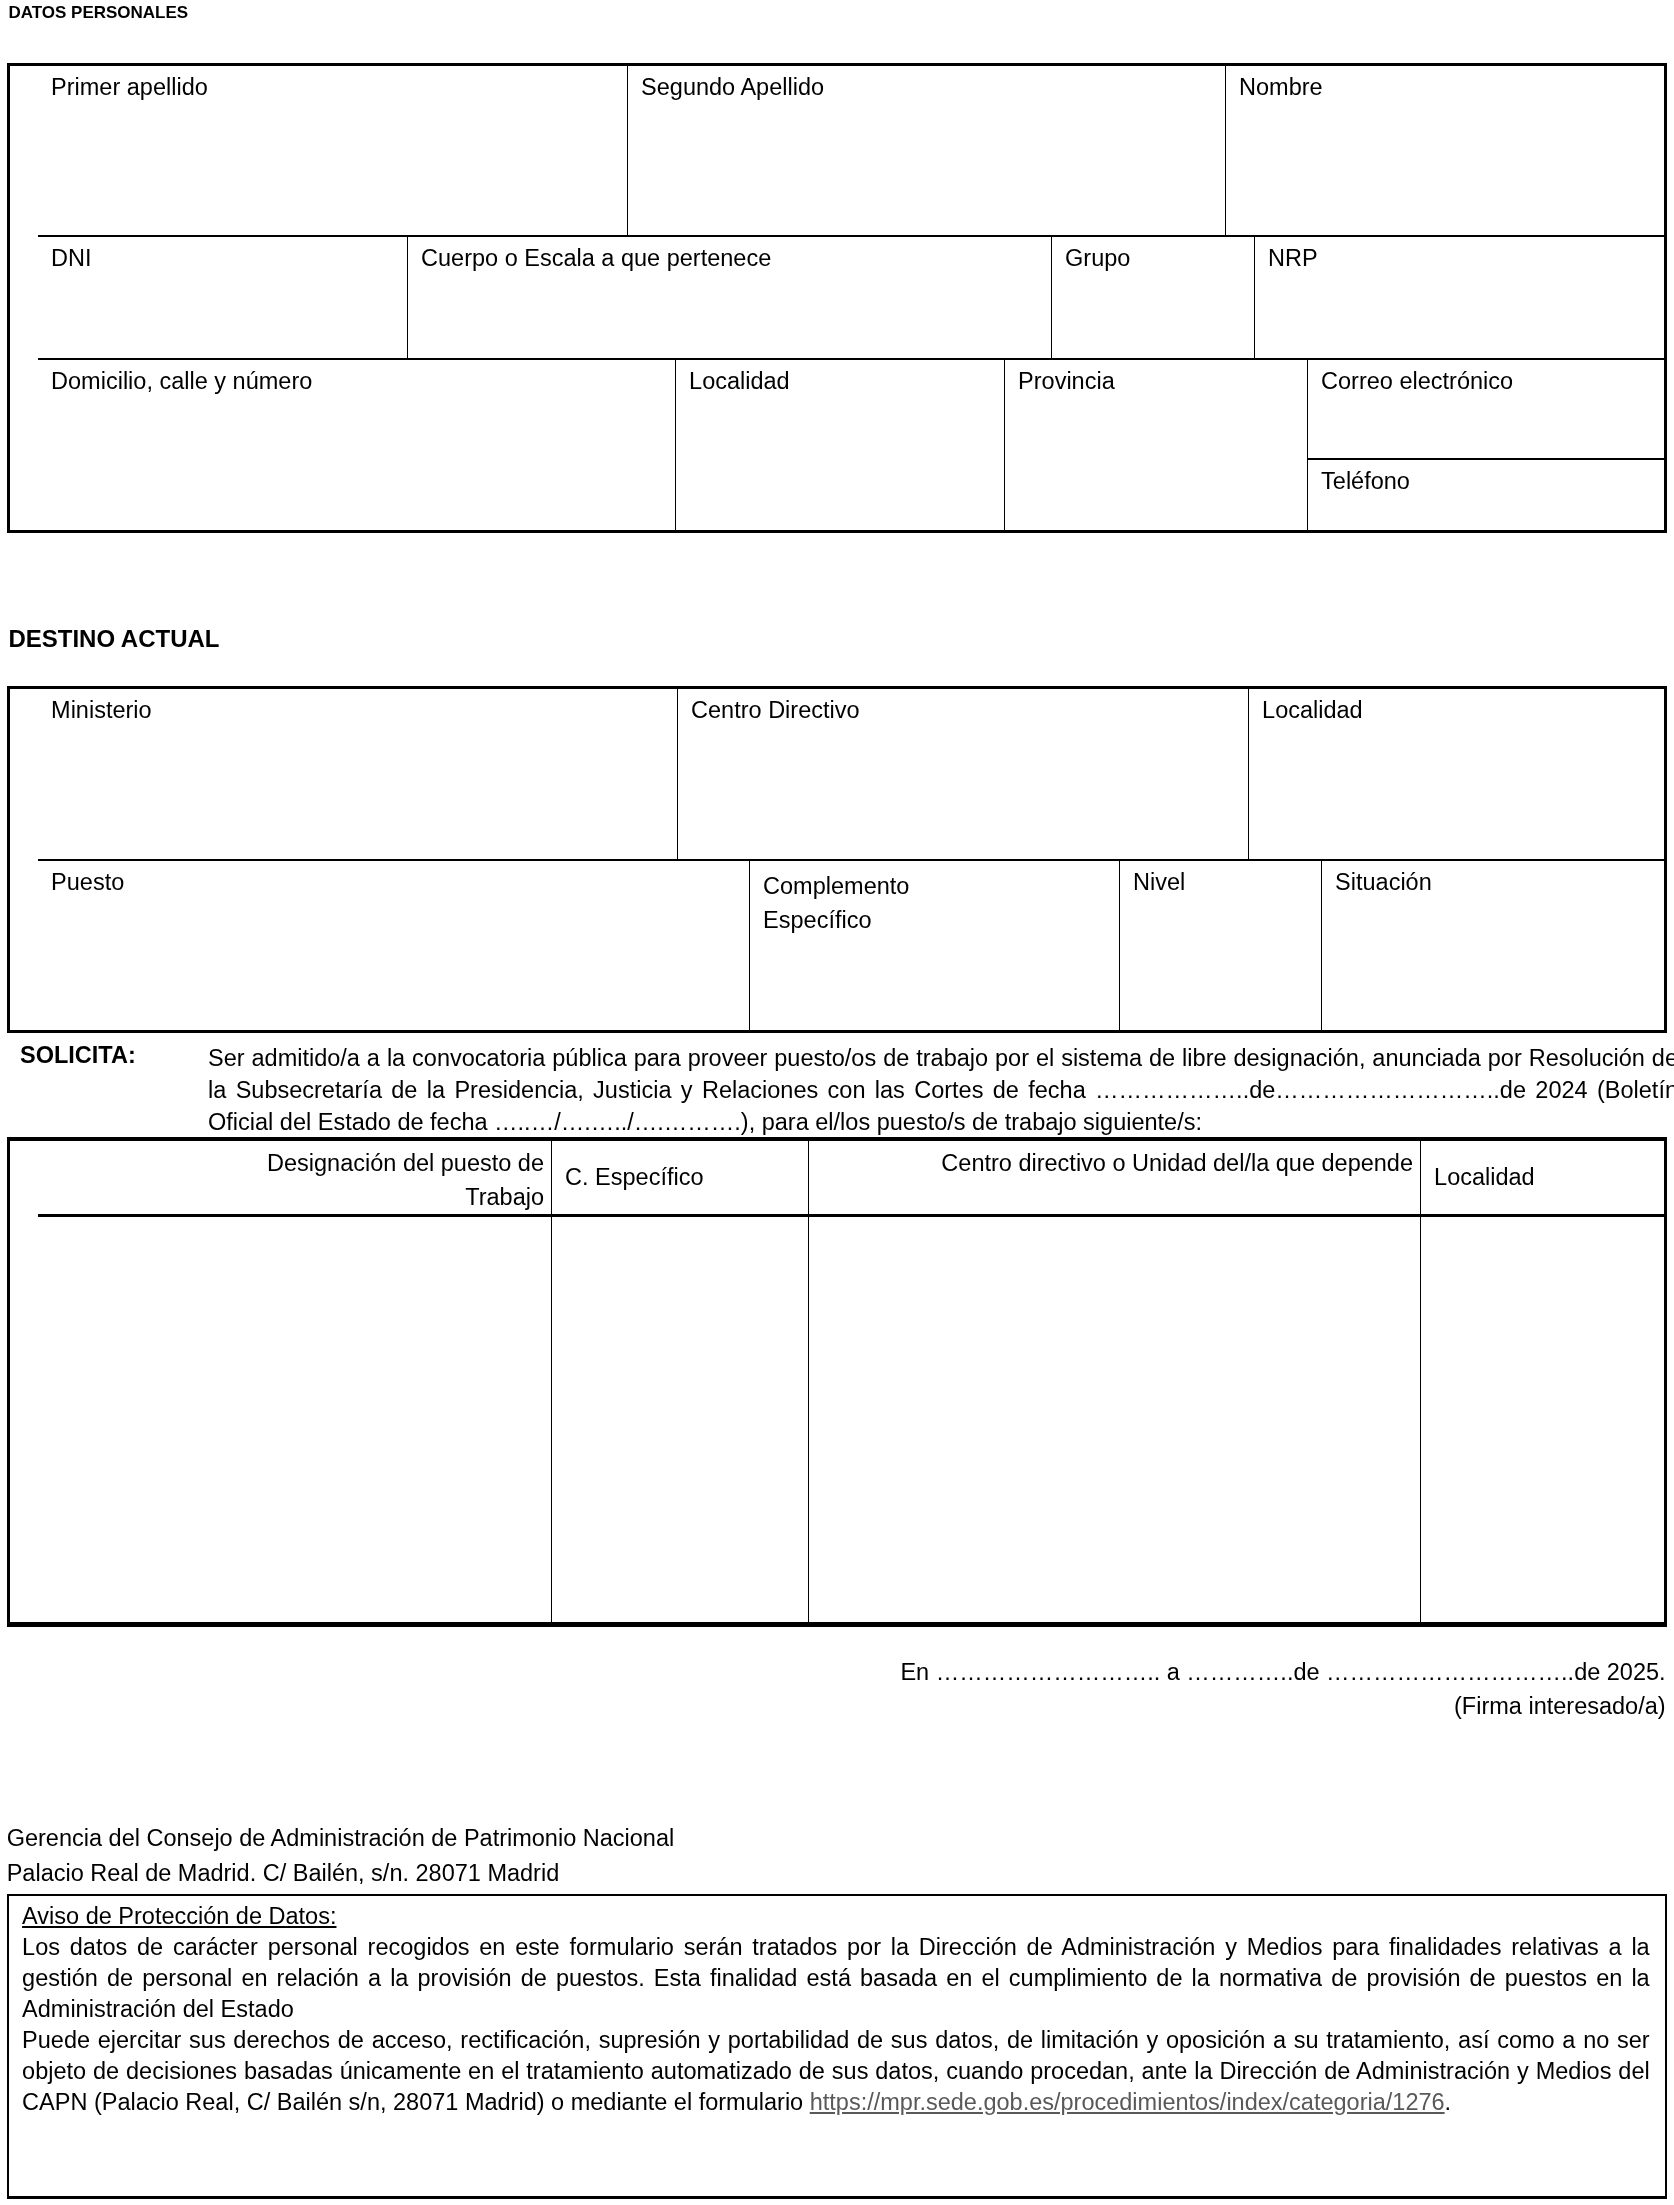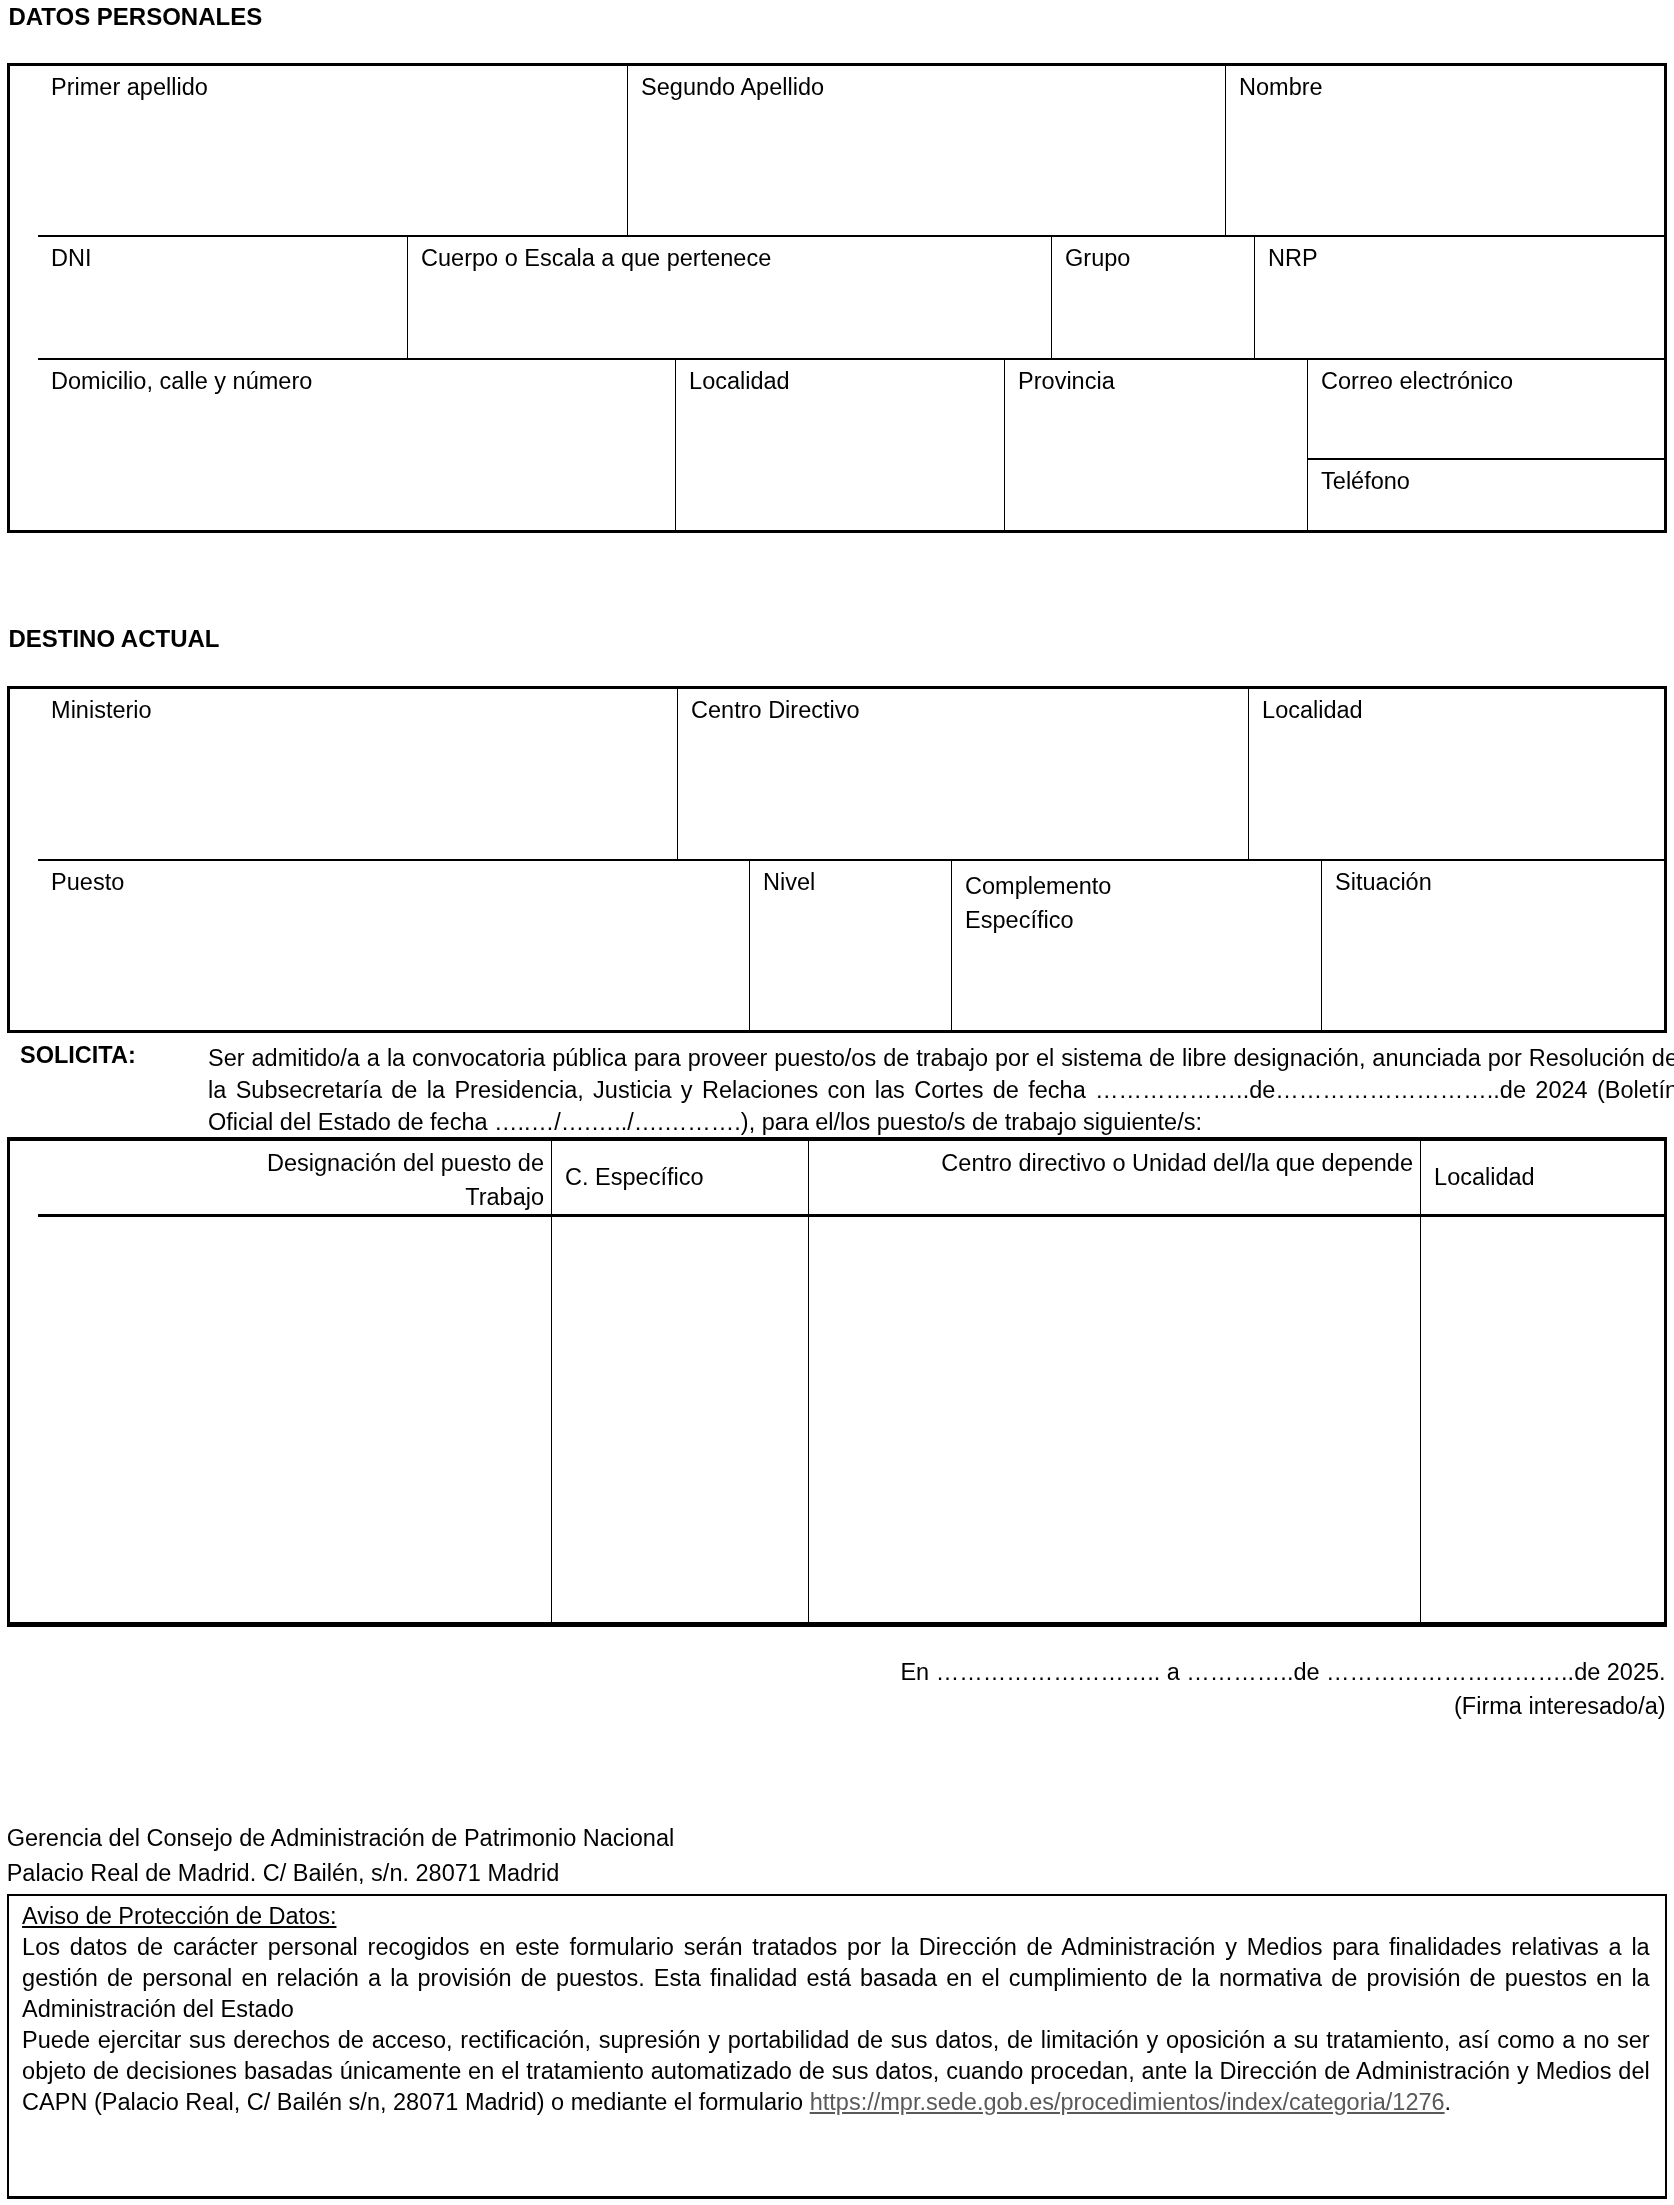--- a/index.html
+++ b/index.html
@@ -67,21 +67,21 @@
   .aviso-box p { margin:0; text-align:justify; }
   .doc-link { color:#595959; text-decoration:underline; cursor:pointer; word-break:break-all; }
 
   .hdr-label-wrap { display:inline-block; line-height:34px; }
 </style>
 </head>
 <body>
 
 <div class="page">
 
-  <div class="abs bold" style="left:8.4px; top:3.4px; font-size:24px;">DATOS PERSONALES</div>
+  <div class="abs bold" style="left:8.4px; top:3.4px; font-size:17px;">DATOS PERSONALES</div>
 
   <div class="tbl" style="left:6.7px; top:63px; width:1660px;">
     <div class="trow" style="height:169px;">
       <div class="cell" style="width:590px;">
         <span>Primer apellido</span>
       </div>
       <div class="cell" style="width:598px;">
         <span>Segundo Apellido</span>
       </div>
       <div class="cell">
@@ -134,25 +134,25 @@
         <span>Centro Directivo</span>
       </div>
       <div class="cell">
         <span>Localidad</span>
       </div>
     </div>
     <div class="trow" style="height:171px;">
       <div class="cell" style="width:712px;">
         <span>Puesto</span>
       </div>
+      <div class="cell" style="width:370px;">
+        <span class="hdr-label-wrap" style="max-width:235px;">Complemento Específico</span>
+      </div>
       <div class="cell" style="width:202px;">
         <span>Nivel</span>
-      </div>
-      <div class="cell" style="width:370px;">
-        <span class="hdr-label-wrap" style="max-width:235px;">Complemento Específico</span>
       </div>
       <div class="cell">
         <span>Situación</span>
       </div>
     </div>
   </div>
 
   <div class="abs solicita-wrap" style="left:20px; top:1042px; width:1658px;">
     <div class="solicita-label">SOLICITA:</div>
     <div class="solicita-text">Ser admitido/a a la convocatoria pública para proveer puesto/os de trabajo por el sistema de libre designación, anunciada por Resolución de la Subsecretaría de la Presidencia, Justicia y Relaciones con las Cortes de fecha ………………..de………………………..de 2024 (Boletín Oficial del Estado de fecha …..…/….…../….……….), para el/los puesto/s de trabajo siguiente/s:</div>

